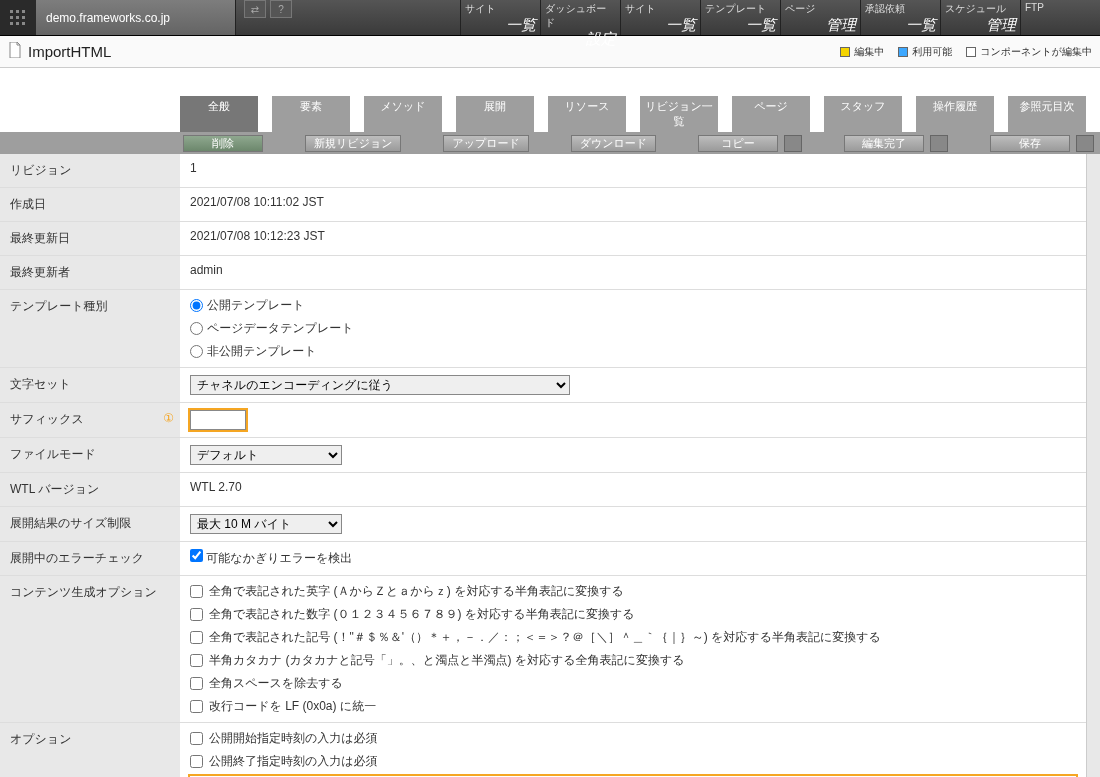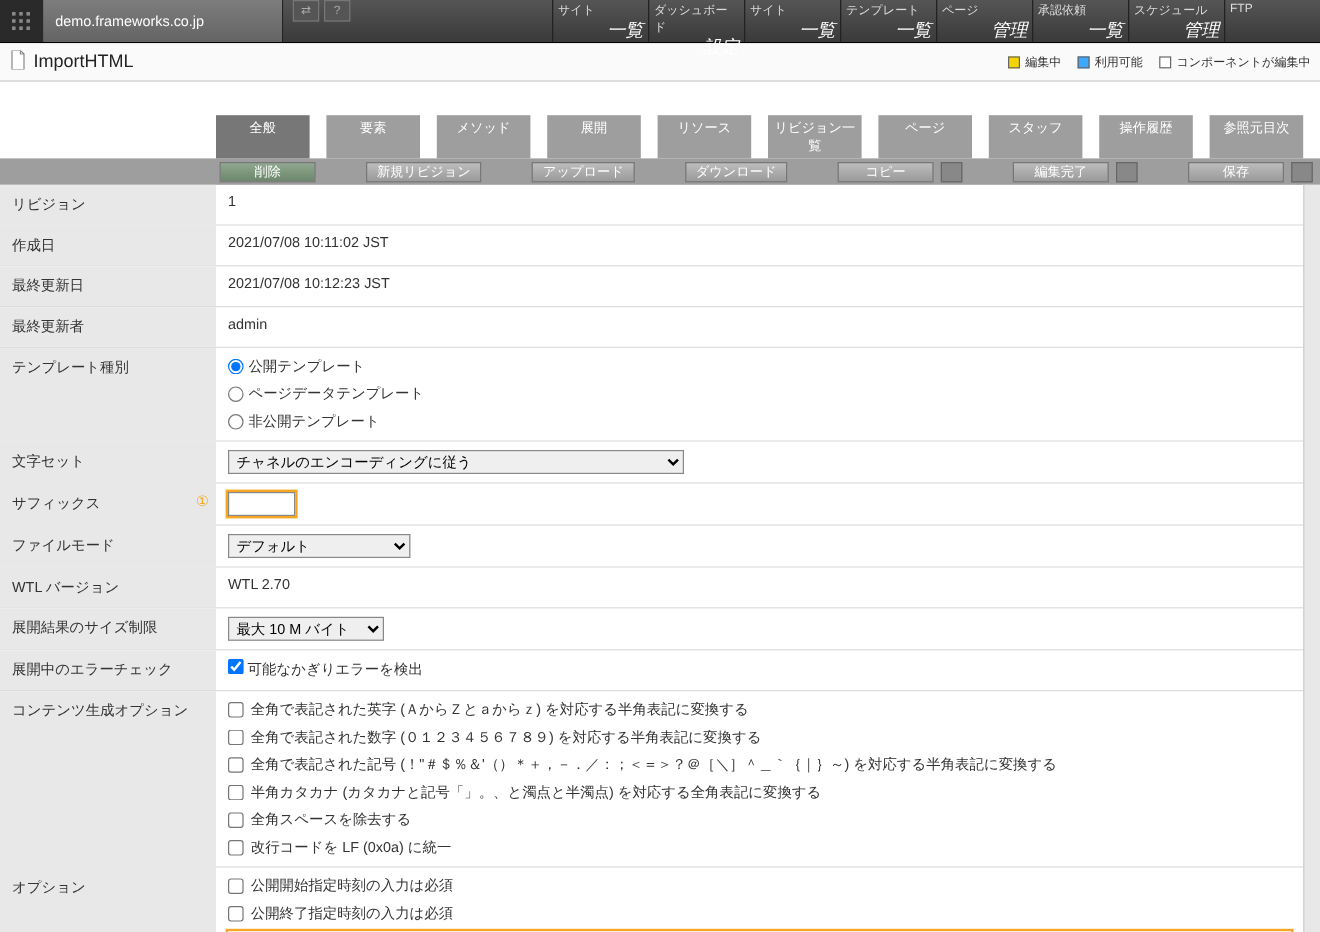--- a/index.html
+++ b/index.html
@@ -237,21 +237,21 @@
   </div>
 
   <div class="row">
     <div class="label">WTL バージョン</div>
     <div class="value">WTL 2.70</div>
   </div>
 
   <div class="row">
     <div class="label">展開結果のサイズ制限</div>
     <div class="value">
-      <select style="width:130px;">
+      <select style="width:152px;">
         <option>最大 10 M バイト</option>
       </select>
     </div>
   </div>
 
   <div class="row">
     <div class="label">展開中のエラーチェック</div>
     <div class="value">
       <label><input type="checkbox" checked="" style=""> <span>可能なかぎりエラーを検出</span></label>
     </div>

